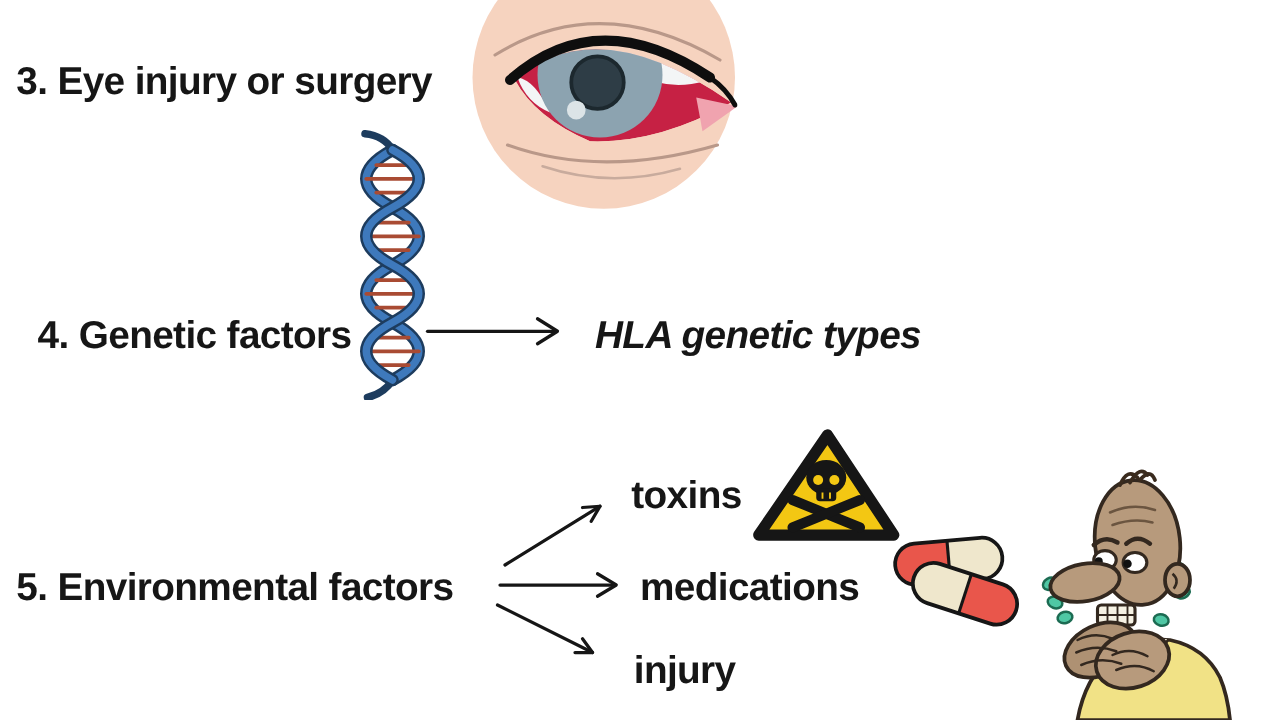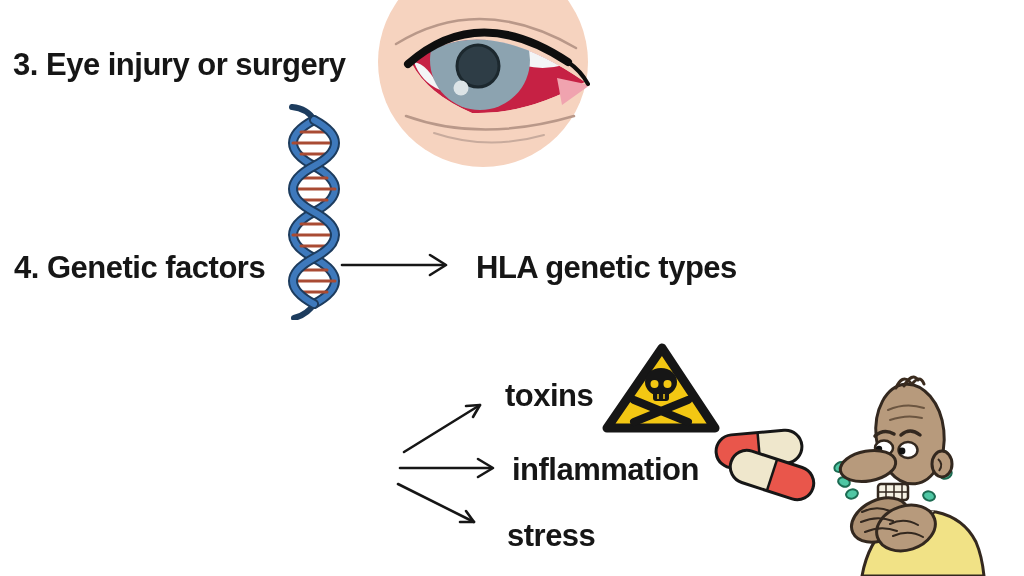--- a/index.html
+++ b/index.html
@@ -34,21 +34,21 @@
       <circle cx="85" cy="136" r="7.5" fill="#DCE4E7"></circle>
     </g>
     <polygon points="181,126 214,133 186,153" fill="#F0A3AF"></polygon>
     <path d="M 32,112 Q 102,50 192,110" fill="none" stroke="#0E0E0E" stroke-width="8" stroke-linecap="round"></path>
     <path d="M 192,110 Q 205,119 212,132" fill="none" stroke="#0E0E0E" stroke-width="4" stroke-linecap="round"></path>
     <path d="M 30,164 Q 105,191 198,164" fill="none" stroke="#B99889" stroke-width="2.5" stroke-linecap="round"></path>
     <path d="M 58,181 Q 112,199 168,183" fill="none" stroke="#C8AB9D" stroke-width="2" stroke-linecap="round"></path>
   </svg>
 
 
-  <div class="lbl" style="left:14px;top:249px;">4. Genetic factors</div>
+  <div class="lbl" style="left:30px;top:249px;">4. Genetic factors</div>
 
   <svg class="abs" style="left:276px;top:104px;" width="76" height="216" viewBox="0 0 76 216">
     <path d="M 38,16 C 34,9 26,4 16,3" fill="none" stroke="#1D3C5E" stroke-width="6" stroke-linecap="round"></path>
     <path d="M 38,200 C 33,208 26,212 18,214" fill="none" stroke="#1D3C5E" stroke-width="6" stroke-linecap="round"></path>
     <path d="M 38,16 C 10,31 10,47 38,62 C 66,77 66,93 38,108 C 10,123 10,139 38,154 C 66,169 66,185 38,200" fill="none" stroke="#1D3C5E" stroke-width="10" stroke-linecap="round"></path>
     <path d="M 38,16 C 10,31 10,47 38,62 C 66,77 66,93 38,108 C 10,123 10,139 38,154 C 66,169 66,185 38,200" fill="none" stroke="#3E79BC" stroke-width="6" stroke-linecap="round"></path>
     <g stroke="#A94B33" stroke-width="3" stroke-linecap="round">
       <line x1="25" y1="28" x2="51" y2="28"></line>
         <line x1="17" y1="39" x2="59" y2="39"></line>
         <line x1="25" y1="50" x2="51" y2="50"></line>
@@ -66,37 +66,38 @@
     <path d="M 38,16 C 66,31 66,47 38,62 C 10,77 10,93 38,108 C 66,123 66,139 38,154 C 10,169 10,185 38,200" fill="none" stroke="#3E79BC" stroke-width="6" stroke-linecap="round"></path>
   </svg>
 
   <svg class="abs" style="left:340px;top:252px;" width="122" height="26" viewBox="0 0 122 26">
     <g fill="none" stroke="#161616" stroke-width="2.6" stroke-linecap="round" stroke-linejoin="round">
       <line x1="2" y1="13" x2="103" y2="13"></line>
       <polyline points="90,3 106,13 90,23"></polyline>
     </g>
   </svg>
 
-  <div class="lbl" style="left:476px;top:249px;">HLA genetic types</div>
+  <div class="lbl" style="left:476px;top:249px;font-style:italic;">HLA genetic types</div>
 
+  <div class="lbl" style="left:13px;top:451px;">5. Environmental factors</div>
 
   <svg class="abs" style="left:394px;top:392px;" width="116" height="142" viewBox="0 0 116 142">
     <g fill="none" stroke="#161616" stroke-width="2.6" stroke-linecap="round" stroke-linejoin="round">
       <line x1="10" y1="60" x2="86" y2="13"></line>
       <polyline points="72,14 86,13 79,25"></polyline>
       <line x1="6" y1="76" x2="96" y2="76"></line>
       <polyline points="84,67 99,76 84,85"></polyline>
       <line x1="4" y1="92" x2="80" y2="130"></line>
       <polyline points="72,119 80,130 66,130"></polyline>
     </g>
   </svg>
 
   <div class="lbl" style="left:505px;top:377px;text-align:center;">toxins</div>
-  <div class="lbl" style="left:512px;top:451px;">inflammation</div>
-  <div class="lbl" style="left:507px;top:517px;">stress</div>
+  <div class="lbl" style="left:512px;top:451px;">medications</div>
+  <div class="lbl" style="left:507px;top:517px;">injury</div>
 
   <svg class="abs" style="left:598px;top:342px;" width="122" height="96" viewBox="0 0 122 96">
     <path d="M 64,6 L 117,86 L 9,86 Z" fill="#F3C713" stroke="#161616" stroke-width="9" stroke-linejoin="round"></path>
     <g>
       <line x1="36" y1="58" x2="90" y2="80" stroke="#161616" stroke-width="8" stroke-linecap="round"></line>
       <line x1="90" y1="58" x2="36" y2="80" stroke="#161616" stroke-width="8" stroke-linecap="round"></line>
       <ellipse cx="63" cy="40" rx="16" ry="14" fill="#161616"></ellipse>
       <rect x="55" y="49" width="16" height="10" rx="3" fill="#161616"></rect>
       <circle cx="56.5" cy="42" r="4" fill="#F3C713"></circle>
       <circle cx="69.5" cy="42" r="4" fill="#F3C713"></circle>

